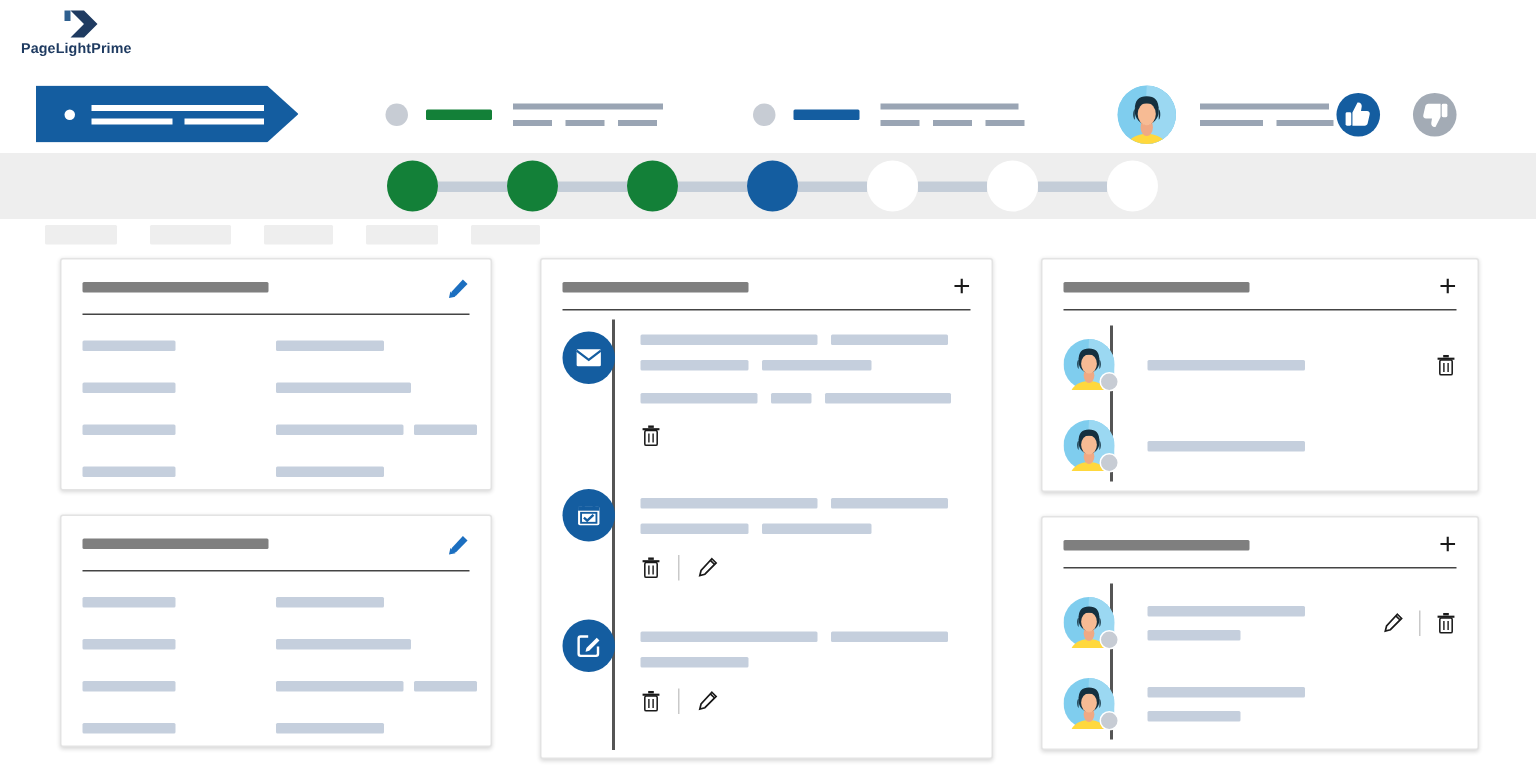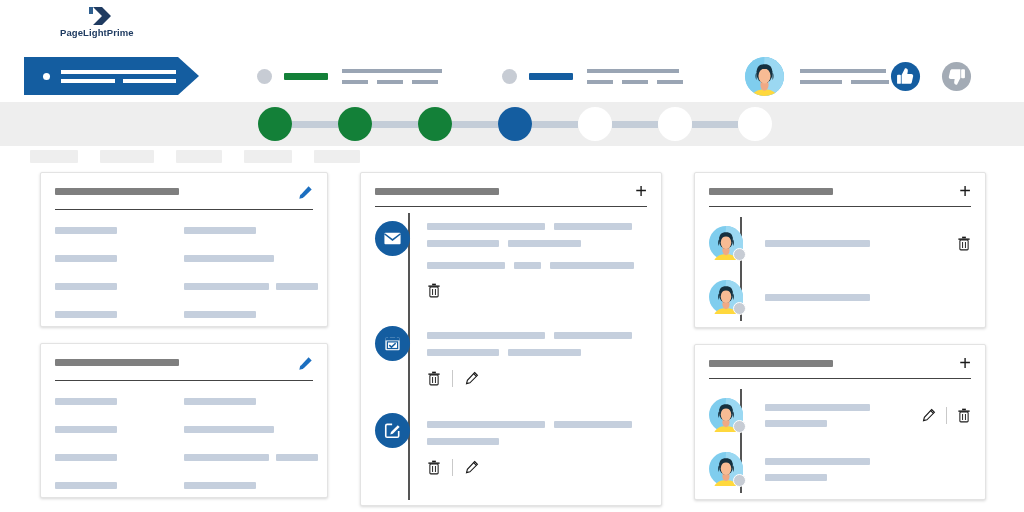--- a/index.html
+++ b/index.html
@@ -7,21 +7,21 @@
     width: 1024px; height: 512px;
     font-family: "Liberation Sans", sans-serif;
     background: #ffffff;
     overflow: hidden;
   }
   .app { position: relative; width: 1024px; height: 512px; background: #fff; }
 
   
   .brandbar {
     position: absolute; left: 0; top: 0; width: 1024px; height: 44px;
-    background: #ffffff; display: flex; align-items: center; padding-left: 46px;
+    background: #ffffff; display: flex; align-items: center;
   }
   .brand { display: flex; flex-direction: column; align-items: center; margin-left: 14px; }
   .brand-mark { width: 34px; height: 20px; position: relative; margin-bottom: 1px; }
   .brand-name {
     font-size: 9.5px; font-weight: bold; color: #1f3b61;
     letter-spacing: .1px; white-space: nowrap;
   }
 
   
   .topstrip {

